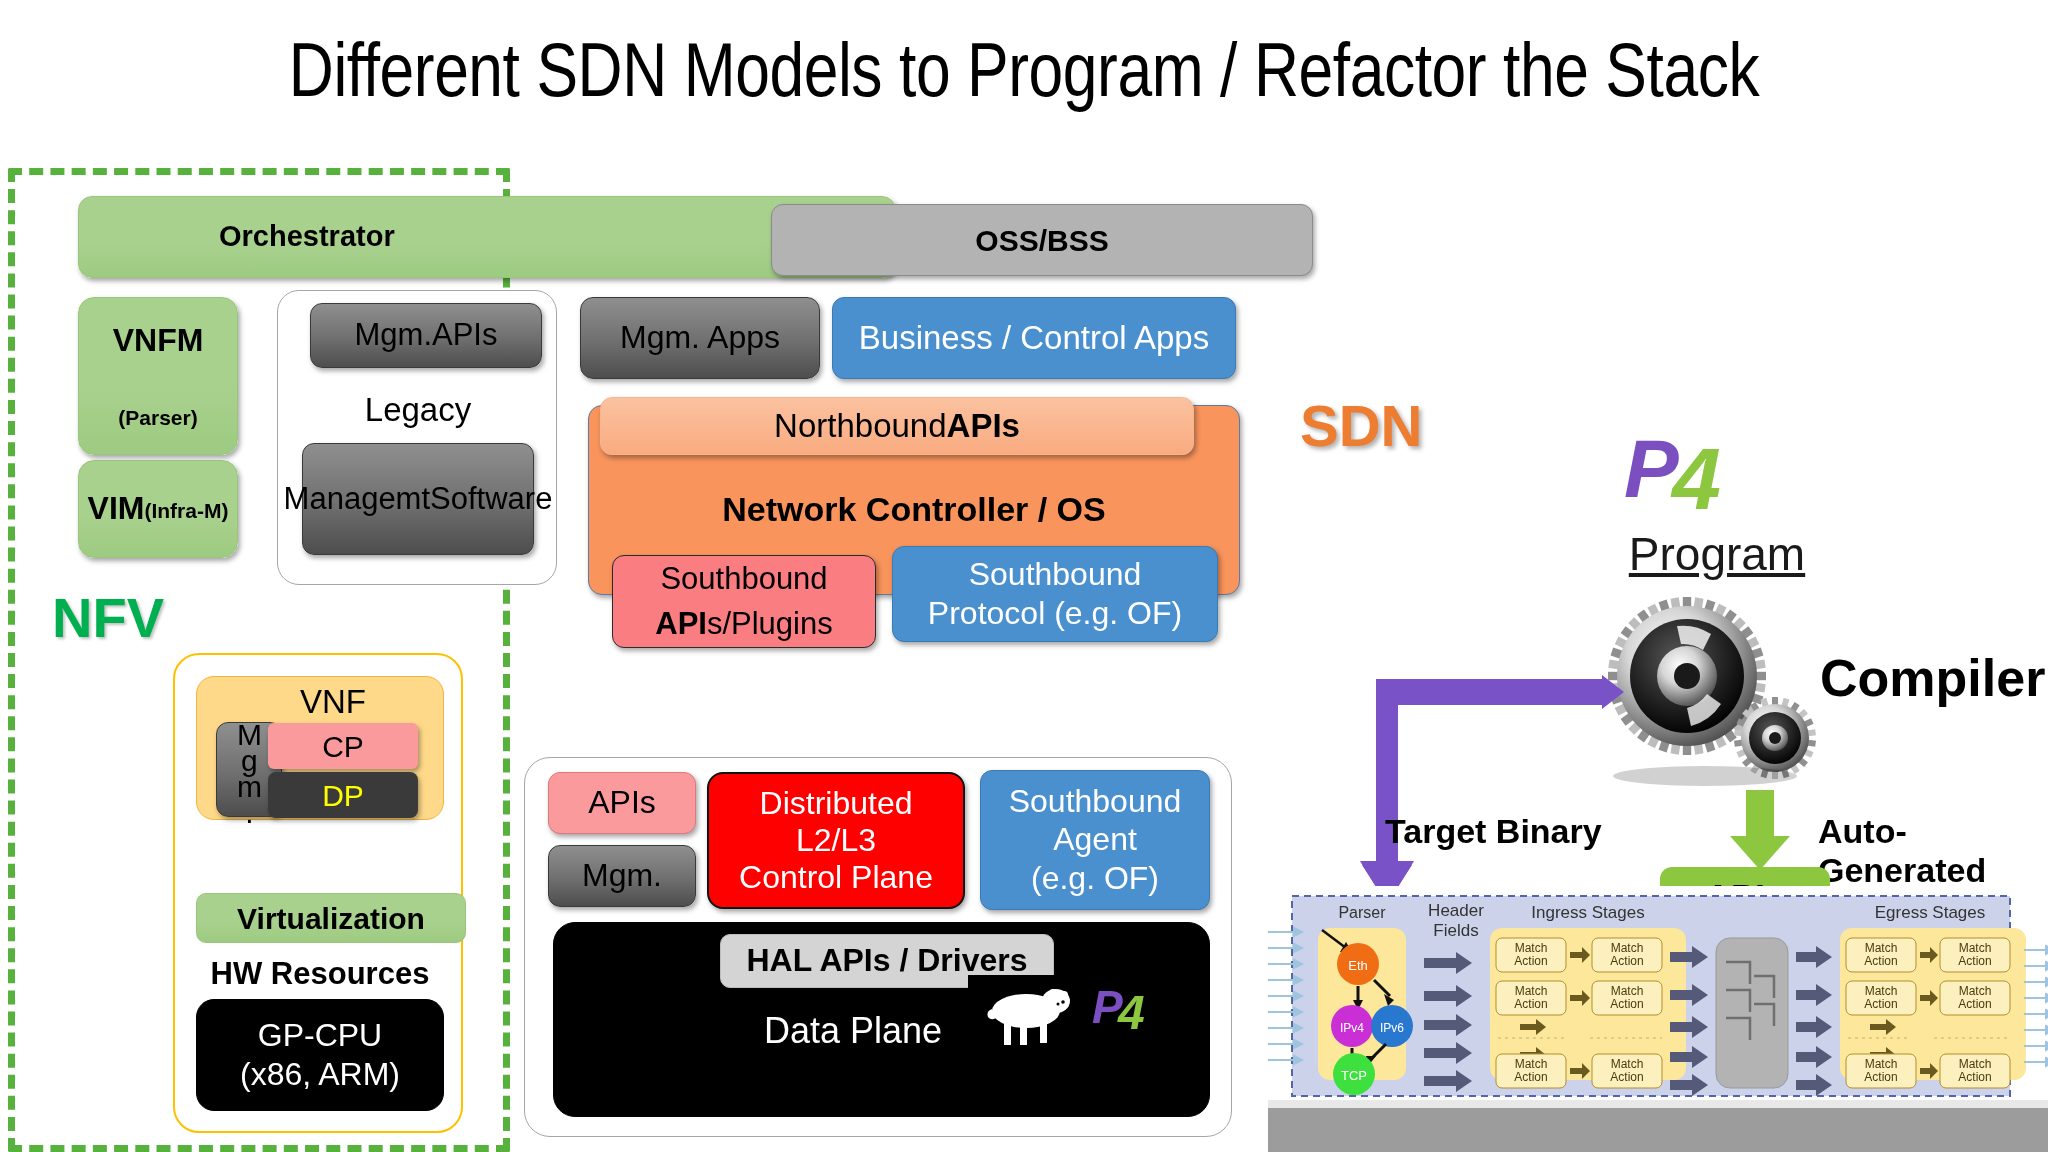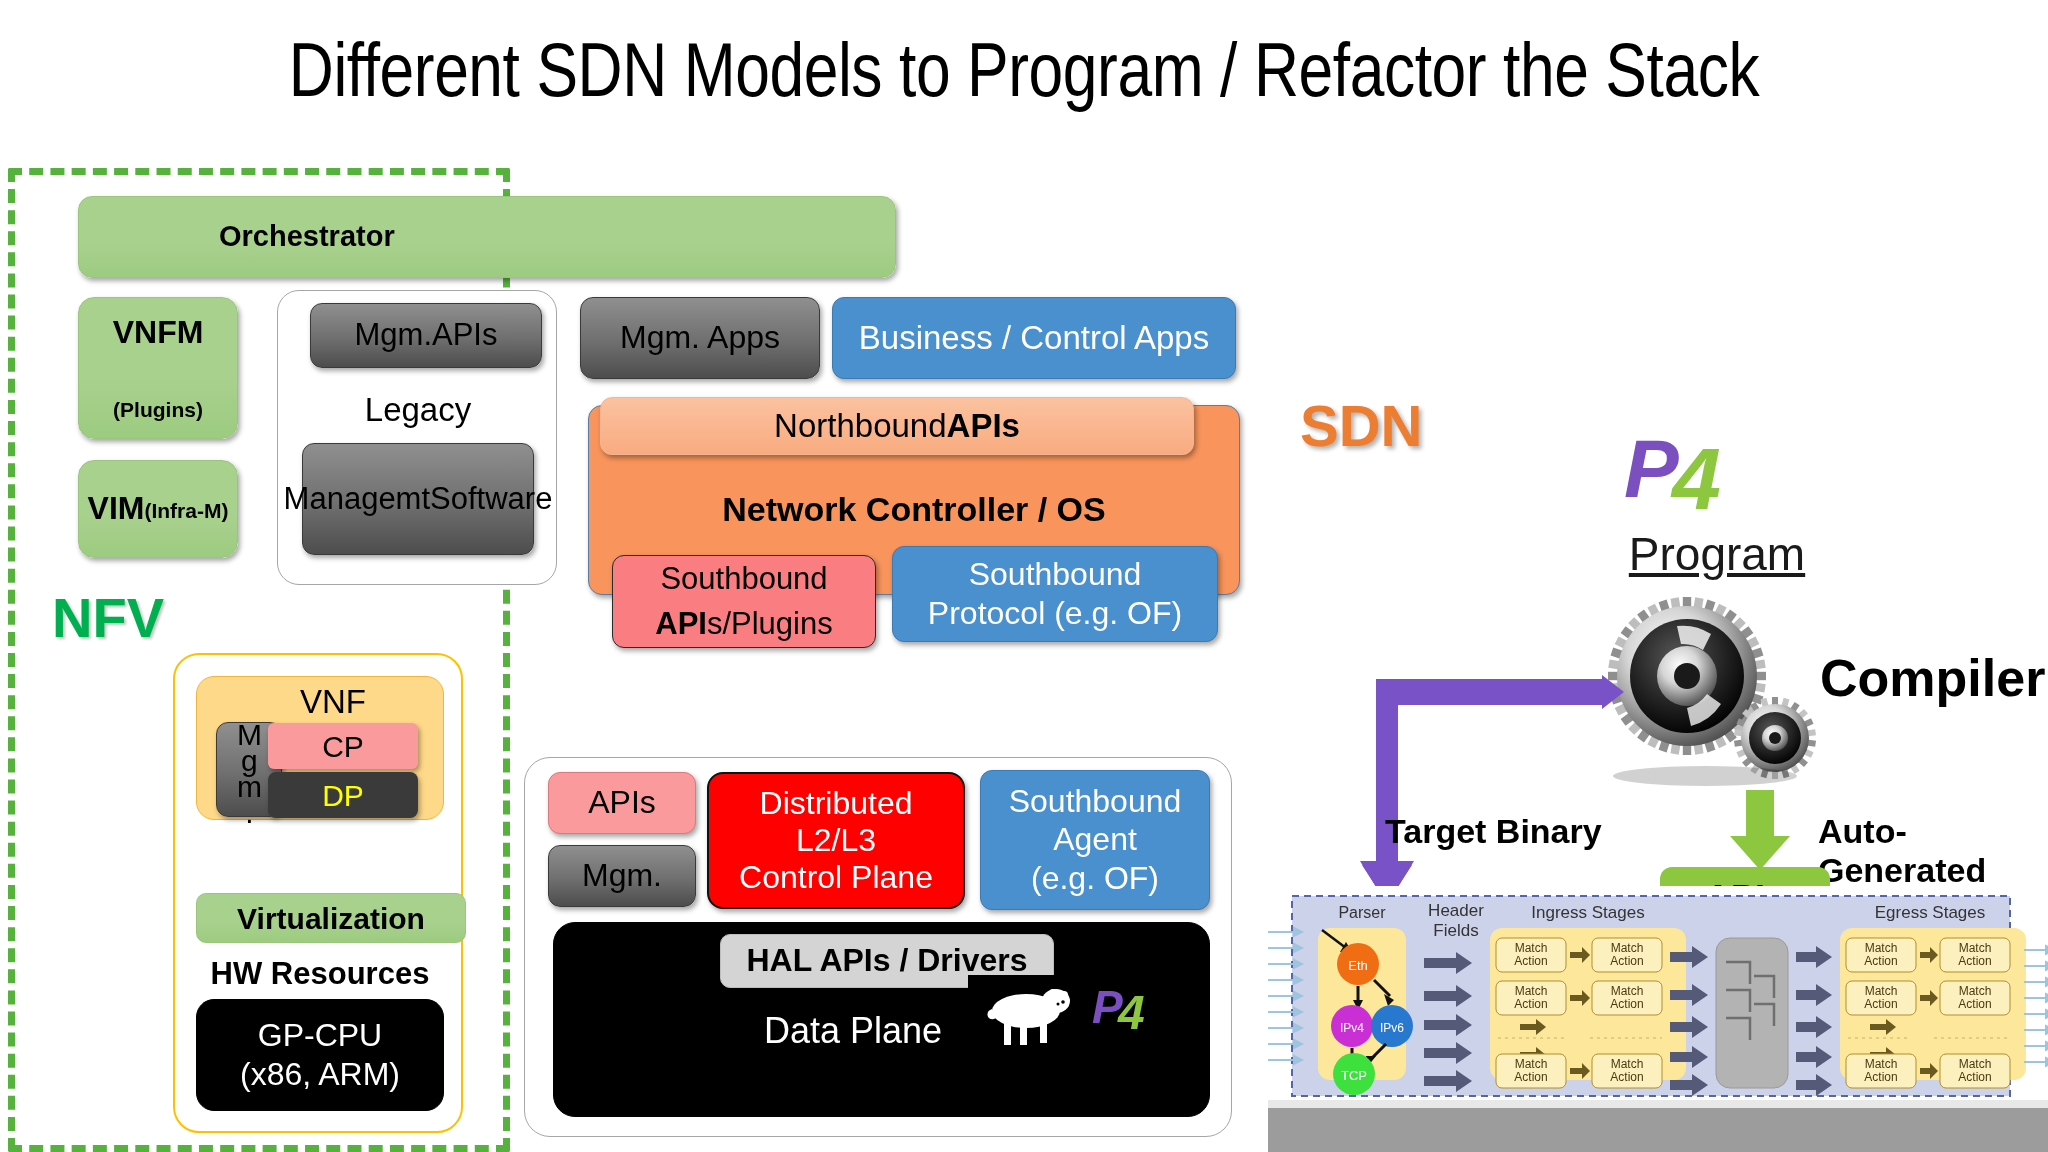--- a/index.html
+++ b/index.html
@@ -70,24 +70,27 @@
 
   <div class="abs" id="page-title">Different SDN Models to Program / Refactor the Stack</div>
 
   <div class="abs" id="nfv-frame"></div>
   <div class="abs" id="nfv-label">NFV</div>
 
   <div class="abs box green-grad shadowed" style="left:78px;top:196px;width:818px;height:82px;font-size:29px;">
     <span style="position:absolute;left:140px;">Orchestrator</span>
   </div>
 
-
-  <div class="abs box green-grad shadowed" style="left:78px;top:297px;width:160px;height:142px;flex-direction:column;border-radius:16px;gap:44px;">
+  <div class="abs box gray-flat shadowed" style="left:771px;top:204px;width:542px;height:72px;font-size:30px;border-radius:12px;">
+    <span>OSS/BSS</span>
+  </div>
+
+  <div class="abs box green-grad shadowed" style="left:78px;top:297px;width:160px;height:158px;flex-direction:column;border-radius:16px;gap:44px;">
     <span style="font-size:32px;">VNFM</span>
-    <span style="font-size:21px;margin-top:4px;">(Plugins)</span>
+    <span style="font-size:21px;margin-top:4px;">(Parser)</span>
   </div>
 
   <div class="abs box green-grad shadowed" style="left:78px;top:460px;width:160px;height:98px;flex-direction:row;border-radius:16px;">
     <span style="font-size:32px;">VIM</span>
     <span style="font-size:21px;margin-top:4px;">(Infra-M)</span>
   </div>
 
   <div class="abs white-card" style="left:277px;top:290px;width:280px;height:295px;"></div>
   <div class="abs box gray-grad shadowed" style="left:310px;top:303px;width:232px;height:65px;font-size:31px;border-radius:12px;">
     <span>Mgm.APIs</span>

